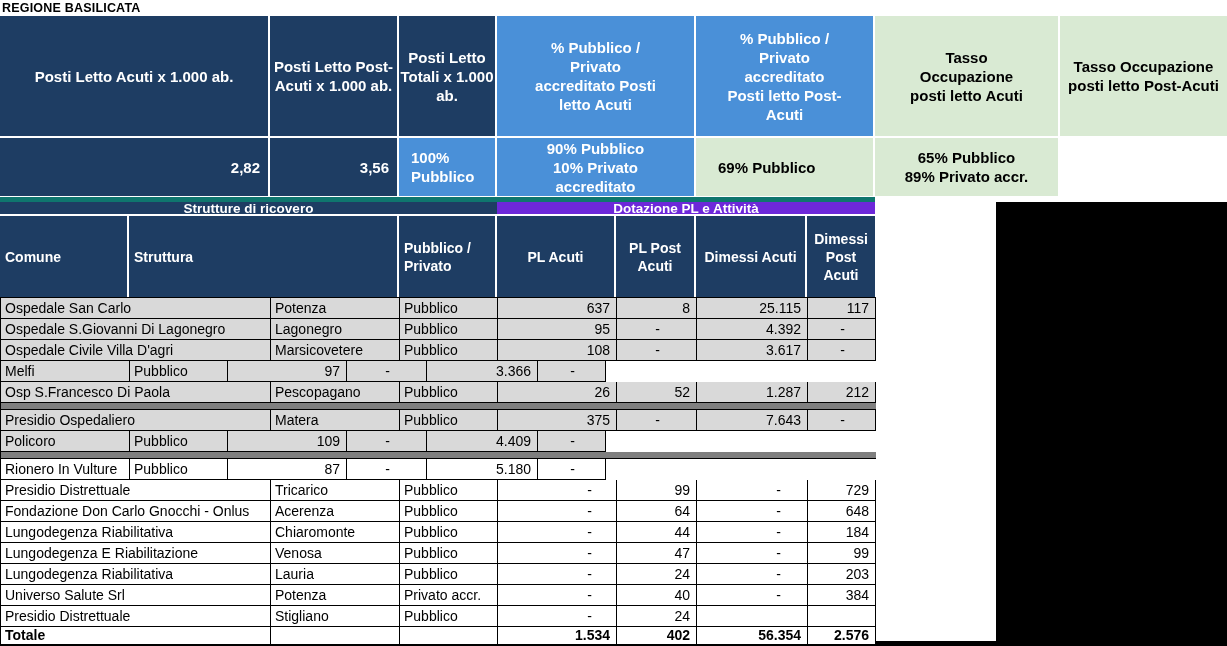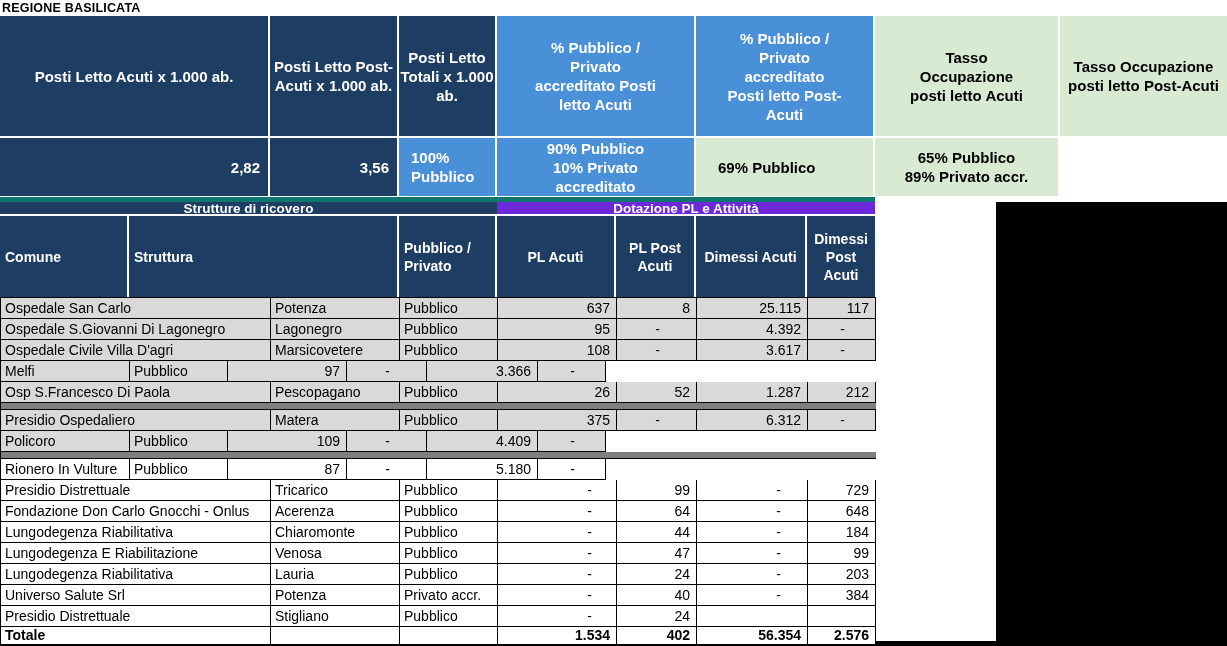--- a/index.html
+++ b/index.html
@@ -155,21 +155,21 @@
         <div class="tcell w5 num">1.287</div>
         <div class="tcell w6 num">212</div>
       </div>
       <div class="sep"></div>
       <div class="trow shaded">
         <div class="tcell w0 txt">Presidio Ospedaliero</div>
         <div class="tcell w1 txt">Matera</div>
         <div class="tcell w2 txt">Pubblico</div>
         <div class="tcell w3 num">375</div>
         <div class="tcell w4 num" style="padding-right: 36px;">-</div>
-        <div class="tcell w5 num">6.312</div>
+        <div class="tcell w5 num">7.643</div>
         <div class="tcell w6 num" style="padding-right: 30px;">-</div>
       </div>
       <div class="trow shaded">
         <div class="tcell w1 txt">Policoro</div>
         <div class="tcell w2 txt">Pubblico</div>
         <div class="tcell w3 num">109</div>
         <div class="tcell w4 num" style="padding-right: 36px;">-</div>
         <div class="tcell w5 num">4.409</div>
         <div class="tcell w6 num" style="padding-right: 30px;">-</div>
       </div>

